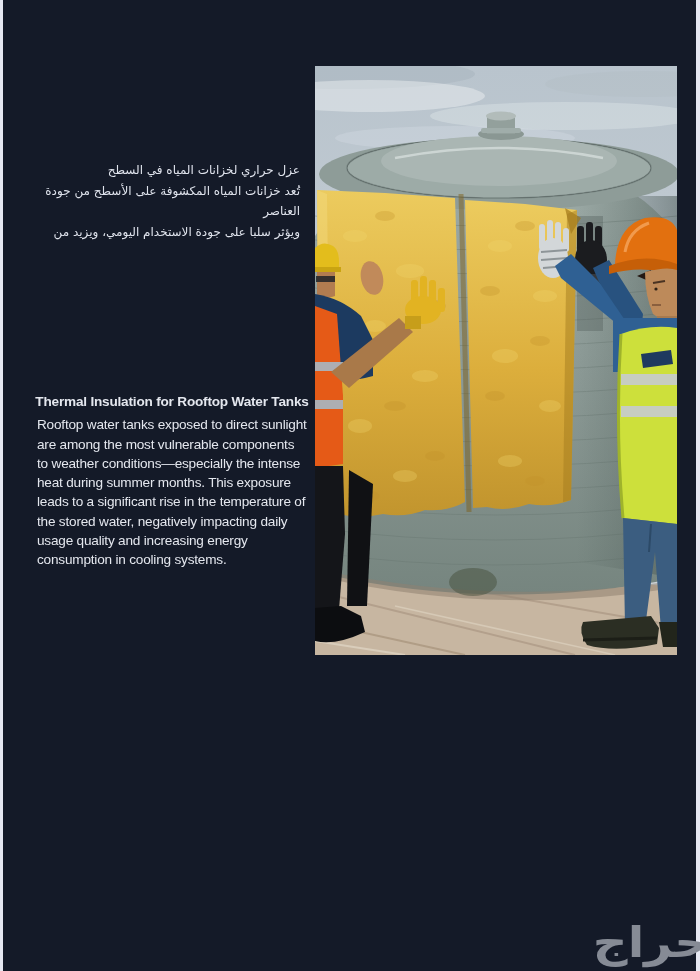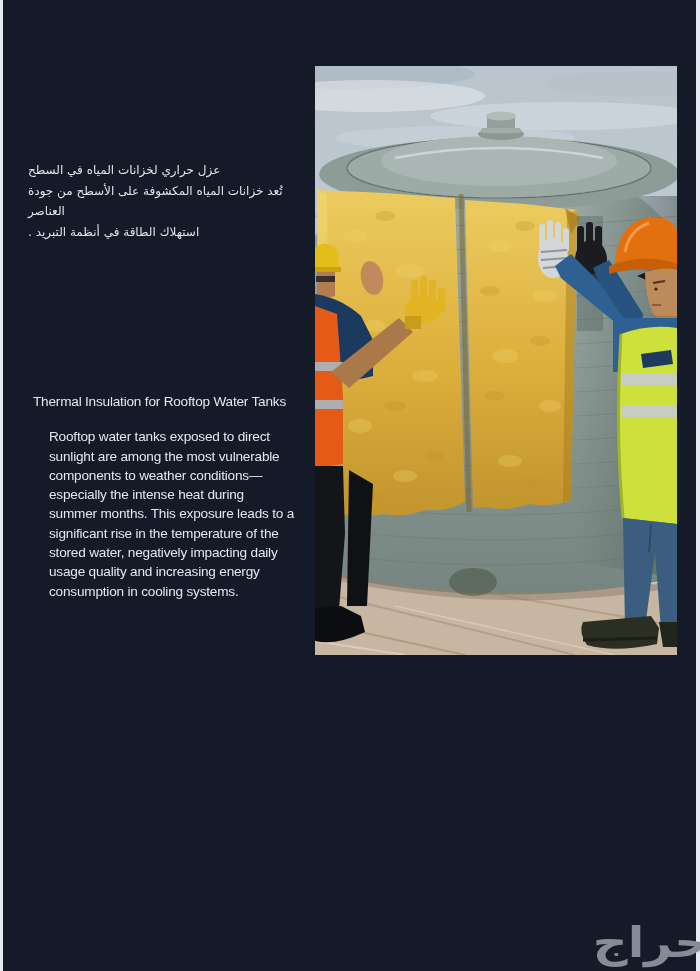--- a/index.html
+++ b/index.html
@@ -2,44 +2,44 @@
 <html lang="en"><head>
 <meta charset="utf-8">
 <style>
   html,body{margin:0;padding:0;background:#141a28;}
   #page{position:relative;width:700px;height:971px;background:#141a28;overflow:hidden;
         font-family:"Liberation Sans",sans-serif;}
   .edge-strip{position:absolute;top:0;bottom:0;background:#e6e8f2;}
   .edge-strip.left{left:0;width:3px;}
   .edge-strip.right{right:0;width:4px;}
   .arabic-block{position:absolute;top:160px;right:400px;width:272px;direction:rtl;
-        text-align:left;color:#dfe3ec;font-size:12px;line-height:20.5px;
+        text-align:right;color:#dfe3ec;font-size:12px;line-height:20.5px;
         font-family:"DejaVu Sans",sans-serif;}
   .english-block{position:absolute;left:33px;top:392px;width:278px;color:#e4e7ee;
         font-size:13.6px;line-height:19.3px;letter-spacing:-0.2px;
         font-family:"Liberation Sans",sans-serif;}
-  .english-block .title{margin:0 0 0 0;font-weight:normal;font-size:13.6px;}
-  .english-block .body{margin:16px;}
+  .english-block .title{margin:0 0 0 0;font-weight:bold;font-size:13.6px;text-align:center;}
+  .english-block .body{margin:4px;}
   .photo-frame{position:absolute;left:315px;top:66px;width:362px;height:589px;overflow:hidden;}
   .watermark{position:absolute;right:-9px;bottom:4px;font-size:42px;font-weight:bold;
         color:#868b95;font-family:"DejaVu Sans",sans-serif;transform:scaleX(1.15);
         transform-origin:right bottom;}
 </style>
 </head>
 <body>
 
 <div id="page">
 
   <div class="edge-strip left"></div>
   <div class="edge-strip right"></div>
 
   <div class="arabic-block">
     <div>عزل حراري لخزانات المياه في السطح</div>
     <div>تُعد خزانات المياه المكشوفة على الأسطح من جودة العناصر</div>
-    <div>استهلاك الطاقة في أنظمة التبريد .</div>
+    <div>ويؤثر سلبا على جودة الاستخدام اليومي، ويزيد من</div>
   </div>
 
   <div class="english-block">
     <p class="title">Thermal Insulation for Rooftop Water Tanks</p>
     <p class="body">Rooftop water tanks exposed to direct sunlight are among the most vulnerable components to weather conditions—especially the intense heat during summer months. This exposure leads to a significant rise in the temperature of the stored water, negatively impacting daily usage quality and increasing energy consumption in cooling systems.</p>
   </div>
 
   <div class="photo-frame">
     <svg viewBox="0 0 362 589" width="362" height="589" preserveAspectRatio="none" role="img" aria-label="Two workers wearing hard hats and hi-vis vests pressing large yellow fiberglass insulation panels onto a big grey corrugated rooftop water tank under a cloudy sky">
       <defs>

